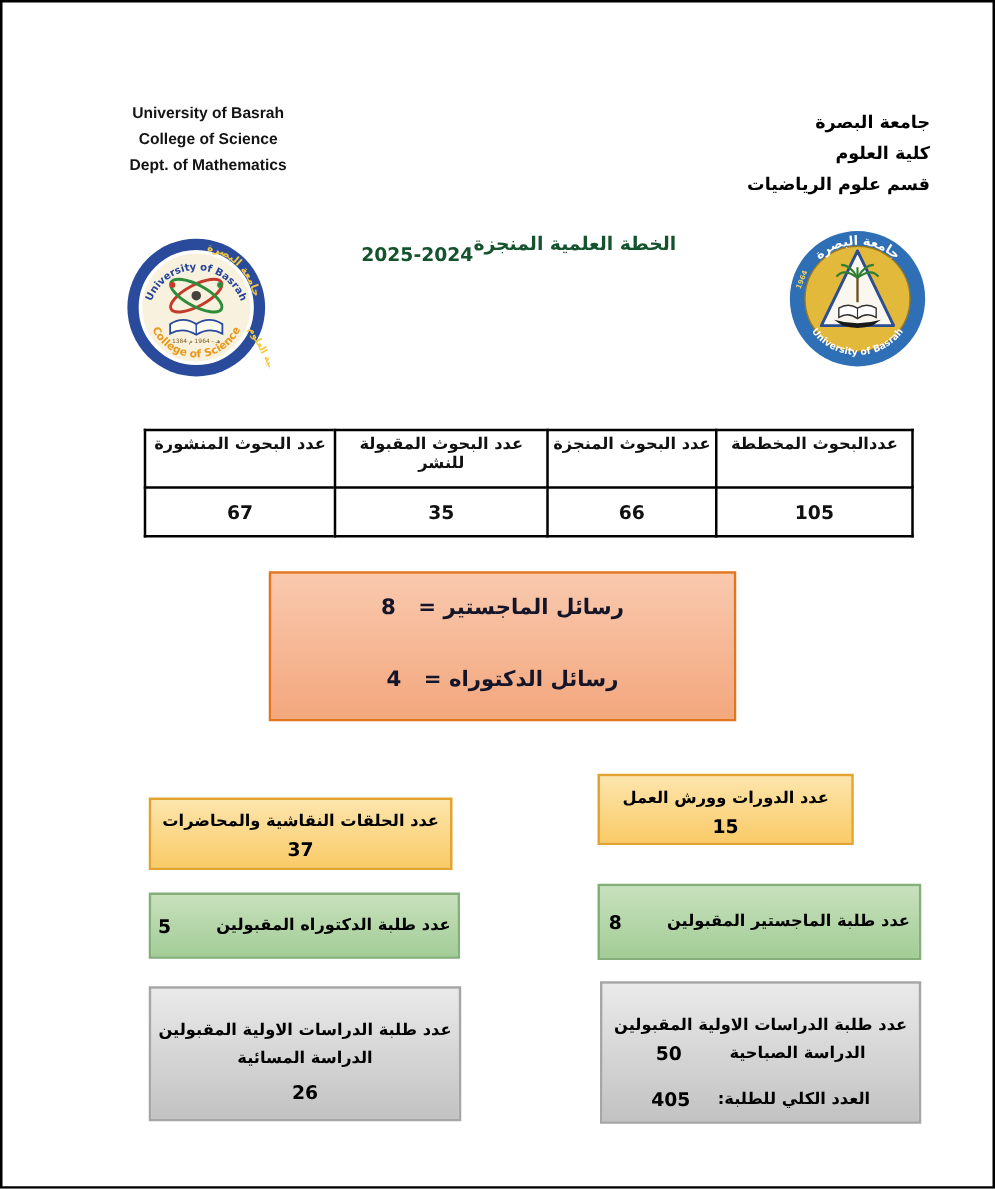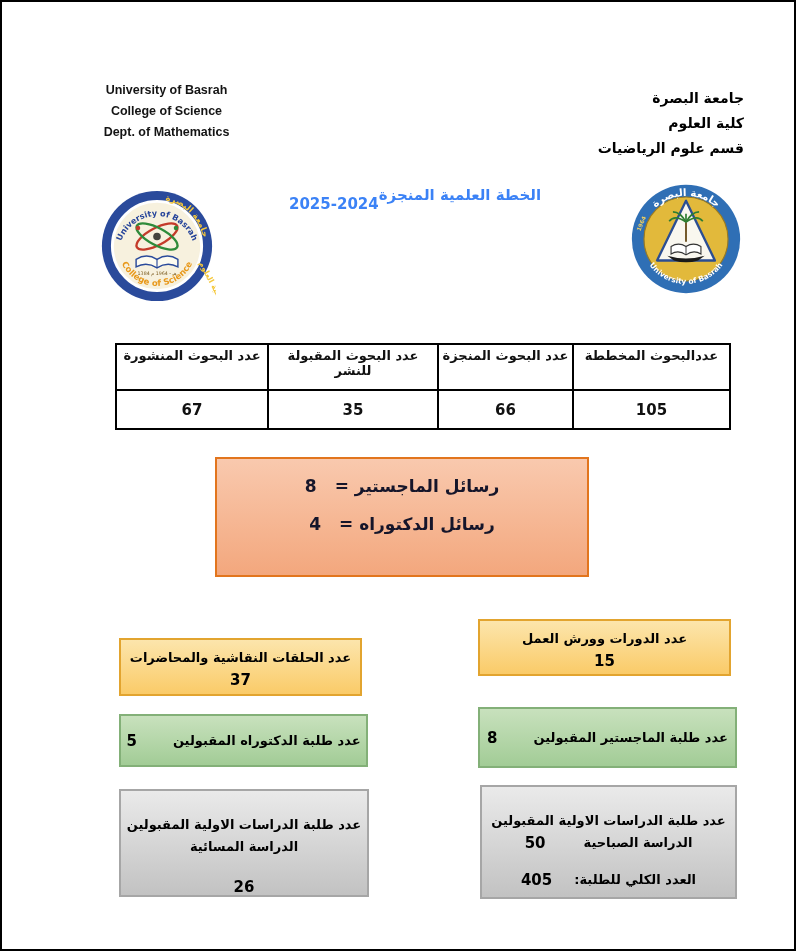--- a/index.html
+++ b/index.html
@@ -17,21 +17,21 @@
   .header-ar {
     position:absolute; right:50px; top:84px; direction:rtl; text-align:right;
     font-weight:bold; font-size:14px; line-height:25px; color:#000;
   }
   
   .logo-left  { position:absolute; left:96px;  top:187px; }
   .logo-right { position:absolute; left:626px; top:181px; }
   
   .title-block {
     position:absolute; left:238px; top:184px; width:334px; text-align:center;
-    direction:rtl; font-weight:bold; font-size:15px; color:#3b82f6;
+    direction:rtl; font-weight:bold; font-size:15px; color:#14532d;
   }
   .title-year { display:inline-block; direction:ltr; unicode-bidi:isolate;
     position:relative; top:9px; margin-inline-start:16px; }
   .title-line2 { margin-top:16px; }
   
   .stats-table {
     position:absolute; left:113px; top:341px; direction:rtl;
     border-collapse:collapse; table-layout:fixed;
   }
   .stats-table td {
@@ -40,51 +40,51 @@
   .stats-table .hrow td { height:40px; vertical-align:top; padding-top:3px; font-size:13px;border-radius:22px; }
   .stats-table .vrow td { height:35px; vertical-align:middle; font-size:15px; }
   
   .thesis-box {
     position:absolute; left:213px; top:455px; width:374px; height:120px;
     box-sizing:border-box; border:2px solid #E2751D;
     background:linear-gradient(180deg,#F9C9AE 0%,#F3A77D 100%);
     direction:rtl; text-align:center; font-weight:bold; color:#15152a;
     padding-top:17px; font-size:17px;
   }
-  .thesis-line + .thesis-line { margin-top:18px; }
+  .thesis-line + .thesis-line { margin-top:38px; }
   .thesis-value { margin-inline-start:18px; display:inline-block; }
   
   .box {
     position:absolute; box-sizing:border-box; direction:rtl; text-align:center;
     font-weight:bold; color:#000;
   }
   .box .label { font-size:13px; line-height:20px; }
   .box .value { font-size:15px; line-height:20px; }
   .box-yellow {
     background:linear-gradient(180deg,#FCE5AC 0%,#FACB68 100%);
     border:2px solid #E2A42F; padding-top:8px;
   }
   .box-yellow-left  { left:117px; top:636px; width:243px; height:58px; }
-  .box-yellow-right { left:476px; top:617px; width:253px; height:57px; }
+  .box-yellow-right { left:476px; top:617px; width:205px; height:57px; }
   .box-green {
     background:linear-gradient(180deg,#C8E1BD 0%,#A2CC96 100%);
     border:2px solid #83B078; display:flex; align-items:center;
     justify-content:center; gap:36px;
   }
   .box-green-left  { left:117px; top:712px; width:249px; height:53px; }
   .box-green-right { left:476px; top:705px; width:259px; height:61px; }
   .box-gray {
     background:linear-gradient(180deg,#EAEAEA 0%,#C2C2C2 100%);
     border:2px solid #A6A6A6; padding-top:24px;
   }
   .box-gray-left  { left:117px; top:787px; width:250px; height:108px; }
   .box-gray-right { left:478px; top:783px; width:257px; height:114px; }
   .inline-row { display:flex; direction:rtl; align-items:center; justify-content:center; gap:38px; }
   .total-row  { margin-top:17px; gap:22px; }
-  .mt2 { margin-top:2px; } .mt6 { margin-top:20px;text-align:center; }
+  .mt2 { margin-top:2px; } .mt6 { margin-top:7px;text-align:center; }
 </style>
 </head>
 <body>
 
 <div id="page">
 
   <div class="header-en">
     <div>University of Basrah</div>
     <div>College of Science</div>
     <div>Dept. of Mathematics</div>

